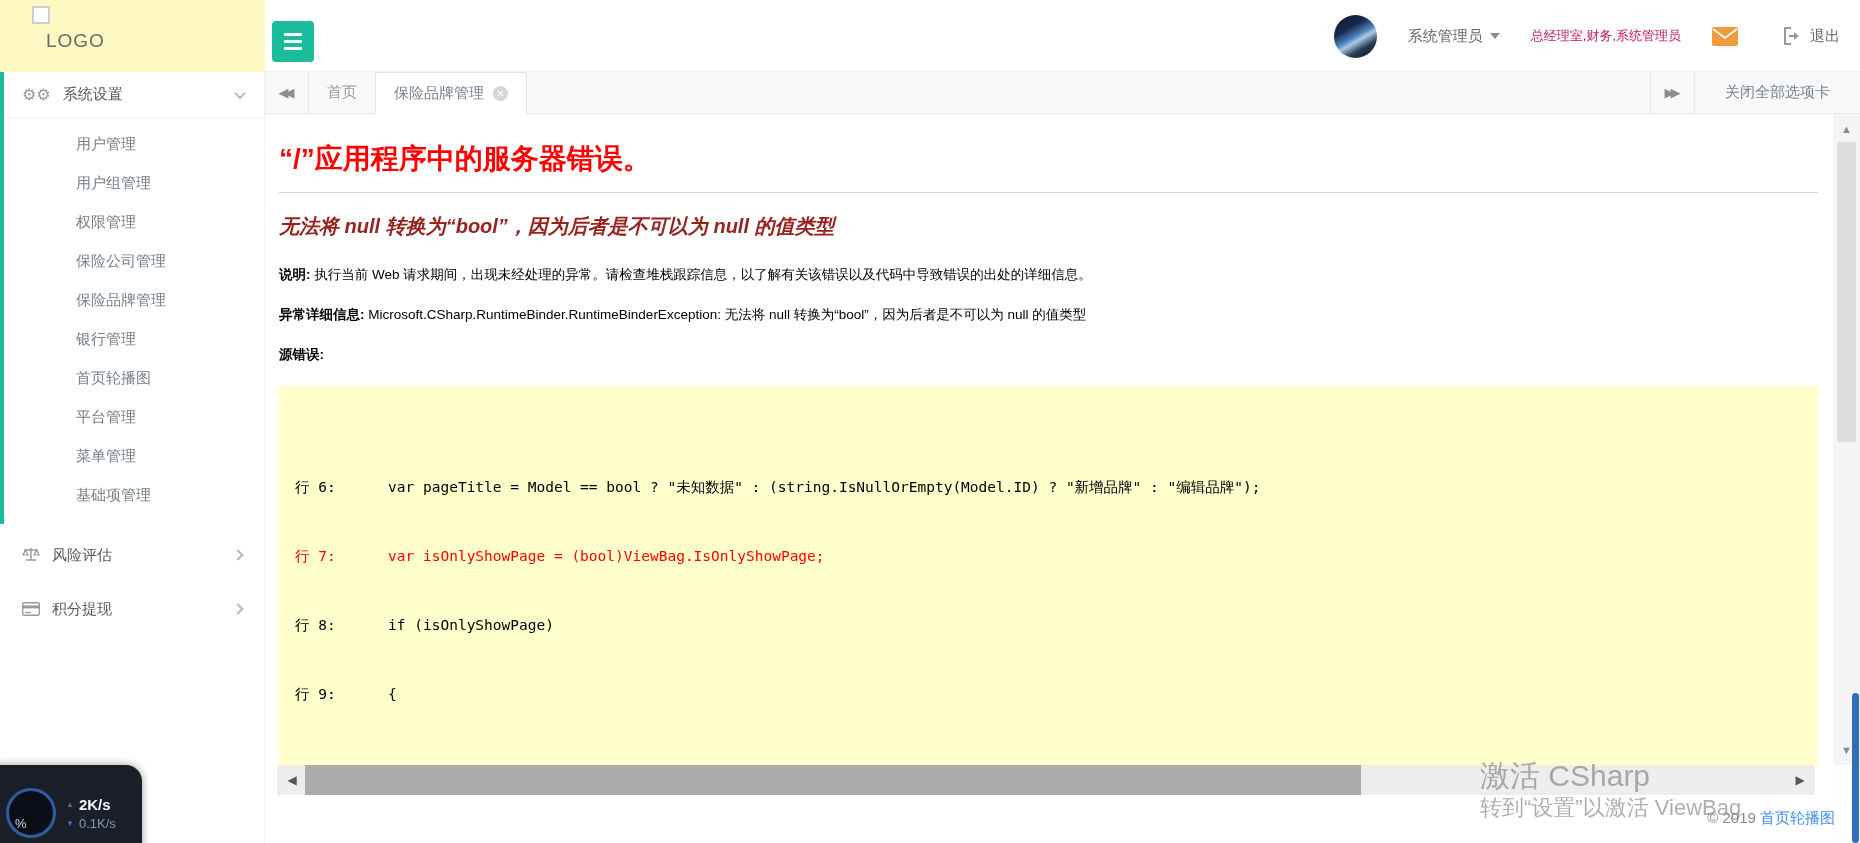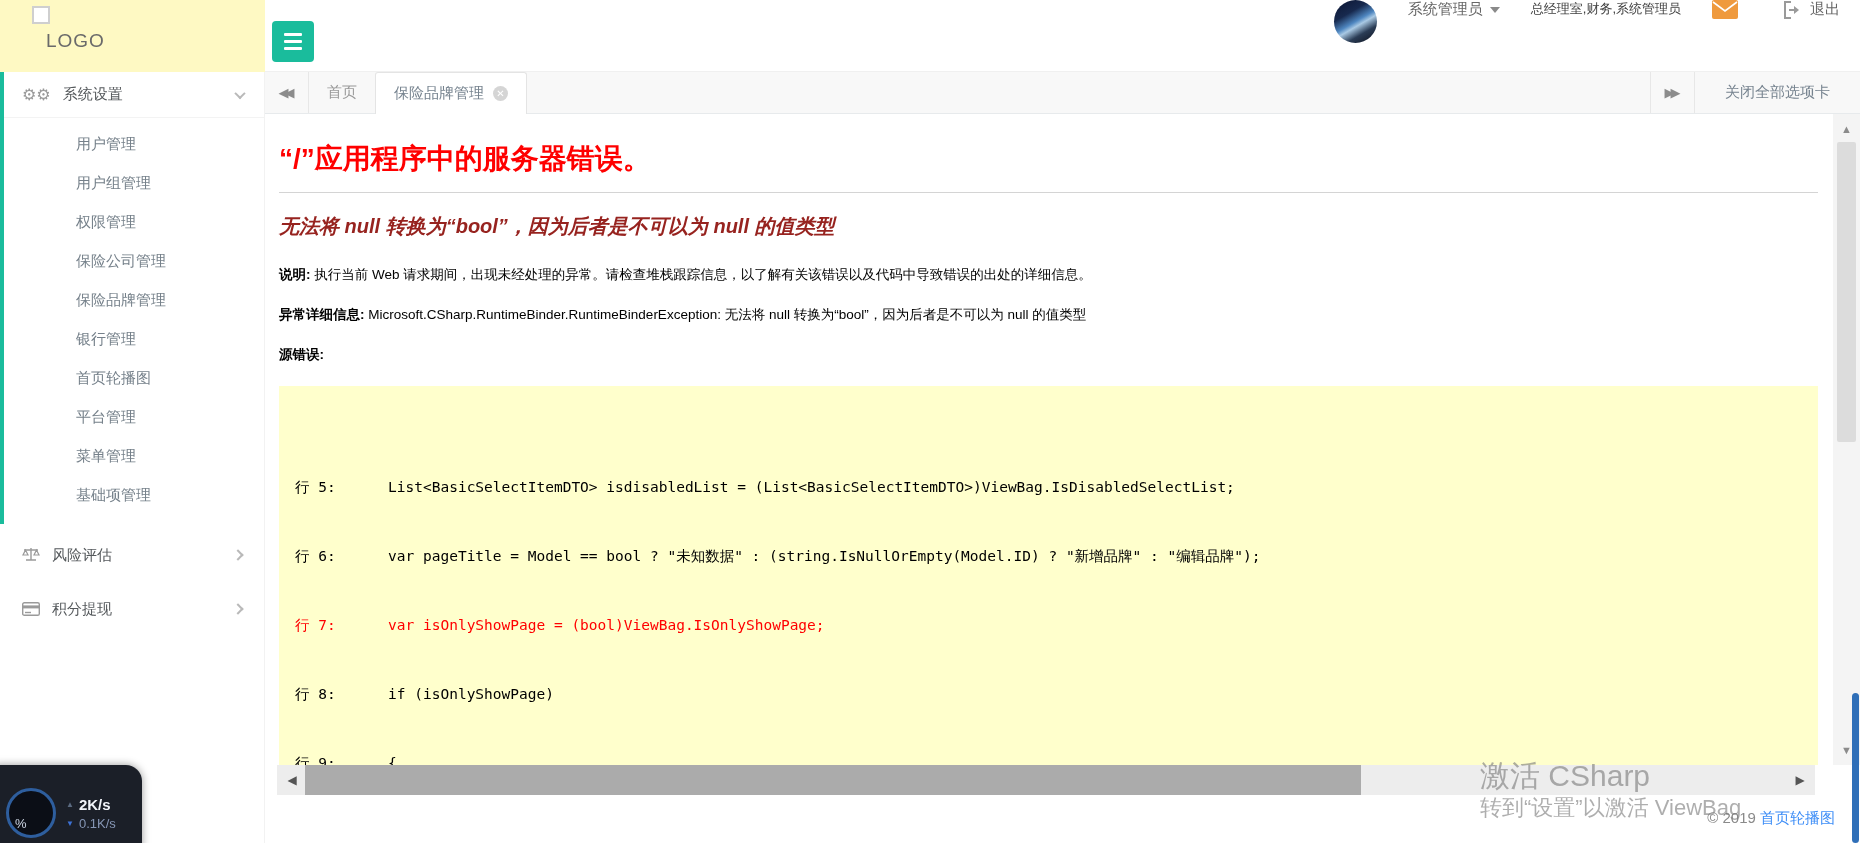--- a/index.html
+++ b/index.html
@@ -7,26 +7,26 @@
   body { font-family: "Liberation Sans", "DejaVu Sans", sans-serif; background:#fff; }
   .app { position:relative; width:1860px; height:843px; overflow:hidden; background:#fff; }
 
   
   .header { position:absolute; top:0; left:0; width:1860px; height:72px; background:#fff; border-bottom:1px solid #f0f0f0; z-index:10; }
   .logo-area { position:absolute; left:0; top:0; width:265px; height:72px; background:#fef9c3; }
   .logo-square { position:absolute; left:32px; top:6px; width:18px; height:18px; border:2px solid #cfcfcf; background:#fff; }
   .logo-text { position:absolute; left:46px; top:30px; font-size:19px; color:#6a6a6a; letter-spacing:1px; }
   .hamburger { position:absolute; left:272px; top:21px; width:42px; height:41px; background:#1abc9c; border:none; border-radius:4px; cursor:pointer; display:flex; flex-direction:column; justify-content:center; align-items:center; gap:4px; }
   .hamburger .bar { width:18px; height:3px; background:#fff; border-radius:1px; }
-  .header-right { position:absolute; right:20px; top:0; height:72px; display:flex; align-items:flex-start; gap:31px; }
+  .header-right { position:absolute; right:20px; top:0; height:72px; display:flex; align-items:center; gap:31px; }
   .avatar { width:43px; height:43px; border-radius:50%; background:linear-gradient(150deg,#0c1430 0%,#17294e 32%,#4e86c0 50%,#a9c9e4 58%,#2a3c55 74%,#0a0d18 100%); cursor:pointer; }
   .user-dd { display:flex; align-items:center; gap:7px; cursor:pointer; }
   .user-name { font-size:15px; color:#666; }
   .caret-down { width:0; height:0; border-left:5px solid transparent; border-right:5px solid transparent; border-top:6px solid #8a8a8a; }
-  .user-roles { font-size:13px; color:#404040; }
+  .user-roles { font-size:13px; color:#be185d; }
   .mail-btn { border:none; background:transparent; cursor:pointer; display:flex; align-items:center; }
   .logout { display:flex; align-items:center; gap:8px; cursor:pointer; margin-left:14px; }
   .logout-label { font-size:15px; color:#666; }
 
   
   .sidebar { position:absolute; left:0; top:72px; width:265px; height:771px; background:#fff; border-right:1px solid #f2f2f2; z-index:5; }
   .menu-section { border-left:4px solid #1abc9c; }
   .menu-head { height:46px; display:flex; align-items:center; padding:0 20px 0 18px; cursor:pointer; border-bottom:1px solid #f3f3f3; }
   .menu-head .gears { font-size:16px; color:#9a9a9a; margin-right:12px; line-height:1; }
   .menu-head .label { font-size:15px; color:#55595c; flex:1; }
@@ -199,21 +199,20 @@
 
     <div class="content">
       <div class="doc">
         <h1>“/”应用程序中的服务器错误。</h1>
         <hr>
         <h2>无法将 null 转换为“bool”，因为后者是不可以为 null 的值类型</h2>
         <p class="meta"><b>说明:</b><span> 执行当前 Web 请求期间，出现未经处理的异常。请检查堆栈跟踪信息，以了解有关该错误以及代码中导致错误的出处的详细信息。</span></p>
         <p class="meta"><b>异常详细信息:</b><span> Microsoft.CSharp.RuntimeBinder.RuntimeBinderException: 无法将 null 转换为“bool”，因为后者是不可以为 null 的值类型</span></p>
         <p class="meta"><b>源错误:</b></p>
         <div class="yellow">
-          <div class="codeline">行 5:      List&lt;BasicSelectItemDTO&gt; isdisabledList = (List&lt;BasicSelectItemDTO&gt;)ViewBag.IsDisabledSelectList;</div>
           <div class="codeline">行 6:      var pageTitle = Model == bool ? "未知数据" : (string.IsNullOrEmpty(Model.ID) ? "新增品牌" : "编辑品牌");</div>
           <div class="codeline red">行 7:      var isOnlyShowPage = (bool)ViewBag.IsOnlyShowPage;</div>
           <div class="codeline">行 8:      if (isOnlyShowPage)</div>
           <div class="codeline">行 9:      {</div>
         </div>
 
       </div>
       <div class="vscroll">
         <div class="vs-arrow up">▲</div>
         <div class="vs-thumb"></div>

